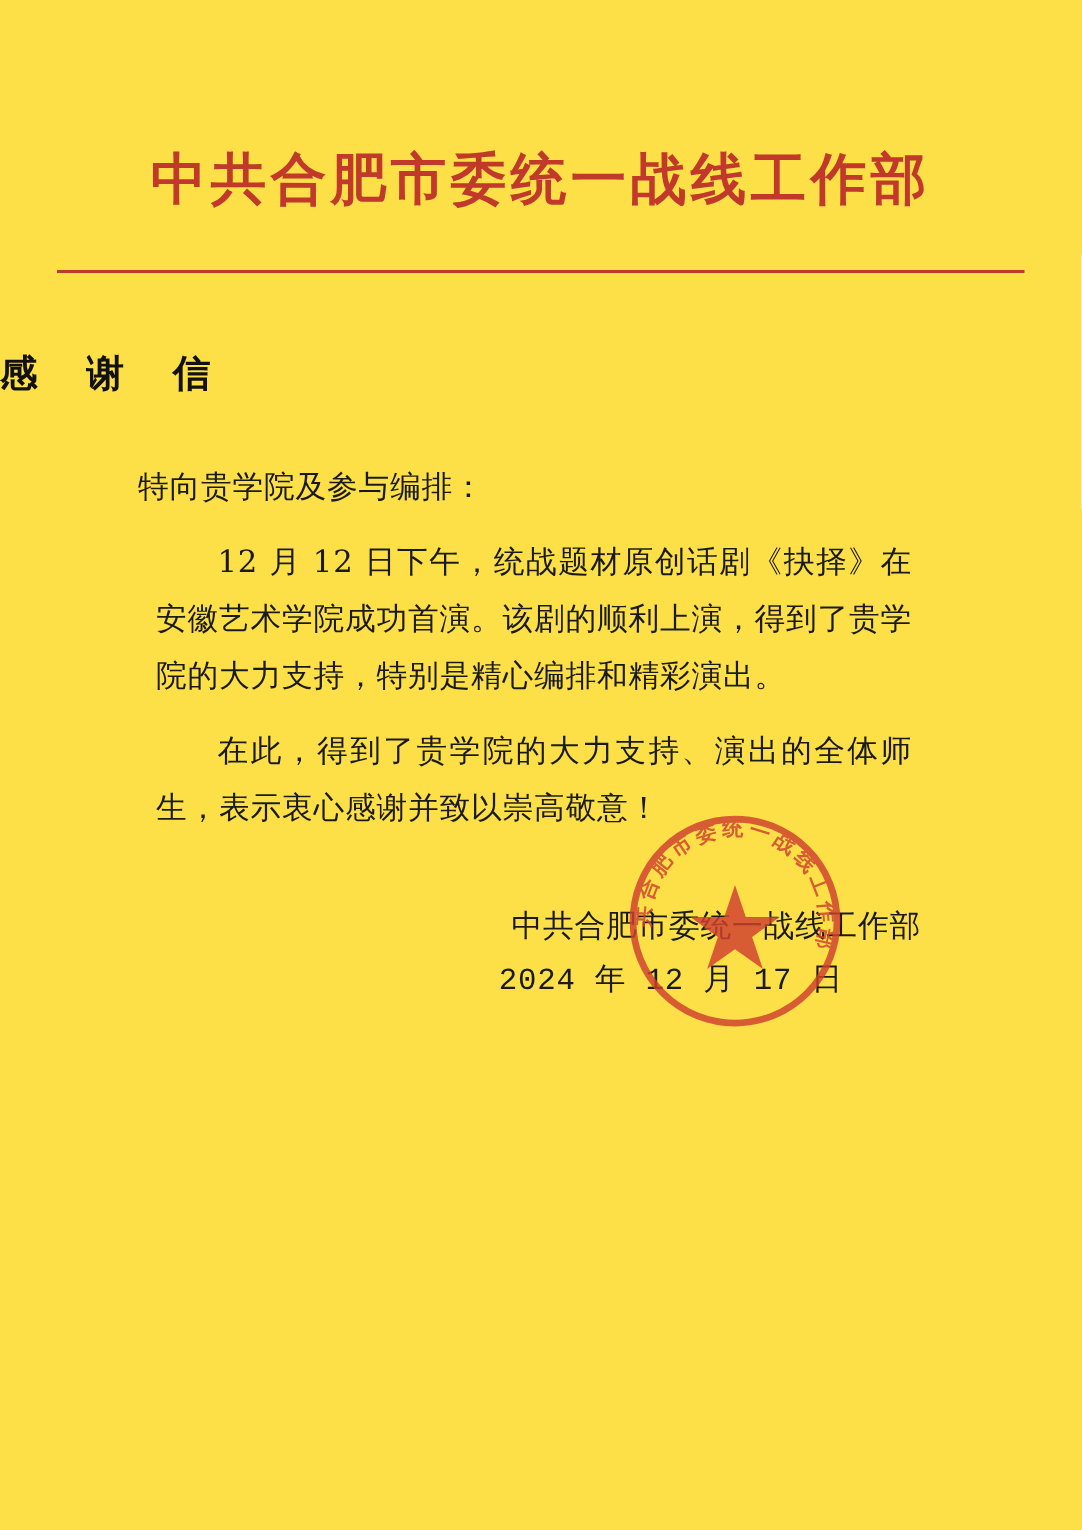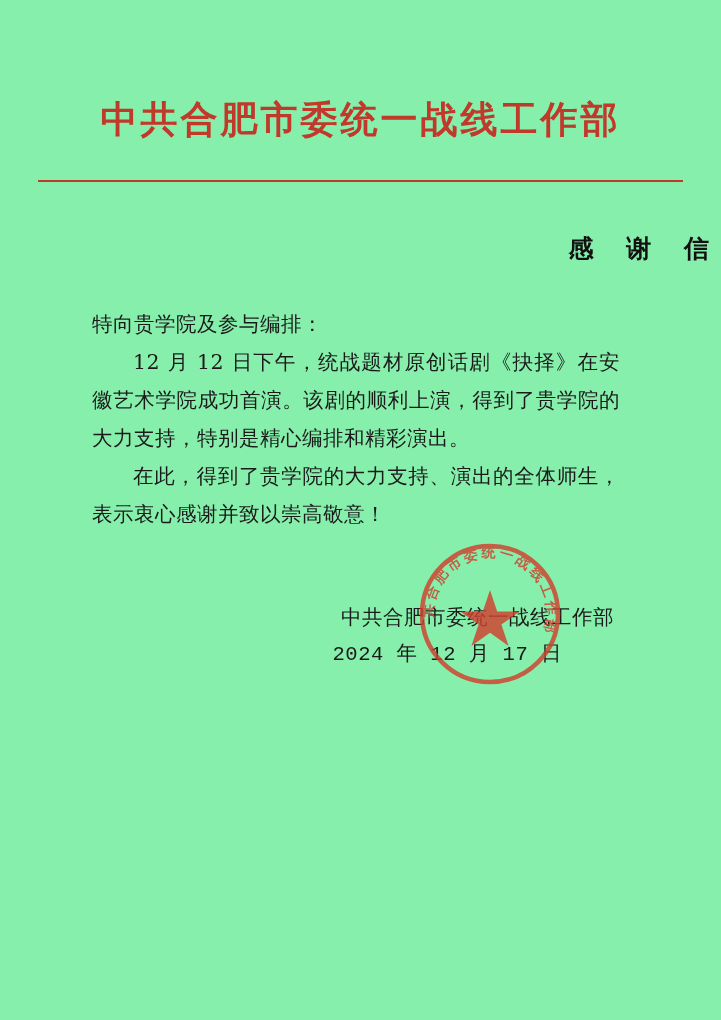--- a/index.html
+++ b/index.html
@@ -8,21 +8,21 @@
     padding: 0;
     background: #ffffff;
   }
   body {
     font-family: "DejaVu Serif", "Liberation Serif", serif;
   }
   .page {
     position: relative;
     width: 721px;
     height: 1020px;
-    background: #86efac;
+    background: #fde047;
     overflow: hidden;
     box-sizing: border-box;
   }
 
   
   .letterhead {
     position: absolute;
     top: 96px;
     left: 0;
     width: 100%;
@@ -45,21 +45,21 @@
     height: 2px;
     background: #c0392b;
   }
 
   
   .doc-title {
     position: absolute;
     top: 232px;
     left: 0;
     width: 100%;
-    text-align: right;
+    text-align: left;
     font-family: "DejaVu Serif", "Liberation Serif", serif;
     font-weight: bold;
     font-size: 25px;
     letter-spacing: 12px;
     color: #111111;
   }
 
   
   .body-block {
     position: absolute;
@@ -69,21 +69,21 @@
     color: #1a1a1a;
     font-size: 20.5px;
     line-height: 38px;
     font-family: "DejaVu Serif", "Liberation Serif", serif;
   }
   .salutation {
     margin: 0 0 0 0;
     letter-spacing: 0.5px;
   }
   .para {
-    margin: 0;
+    margin: 12px;
     text-indent: 2em;
     text-align: justify;
     text-justify: inter-ideograph;
     letter-spacing: 0.5px;
   }
 
   
   .signature-block {
     position: absolute;
     top: 598px;

